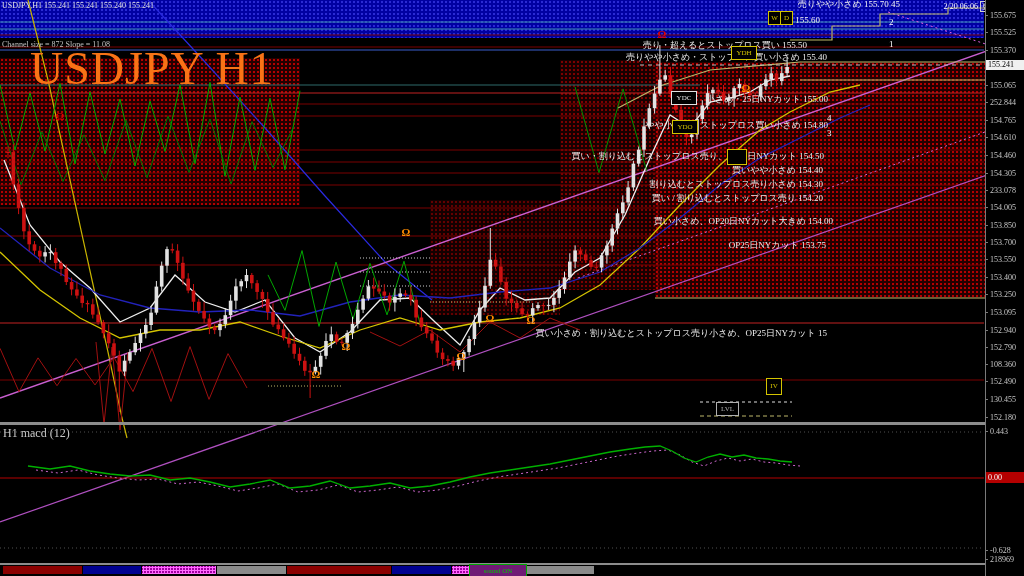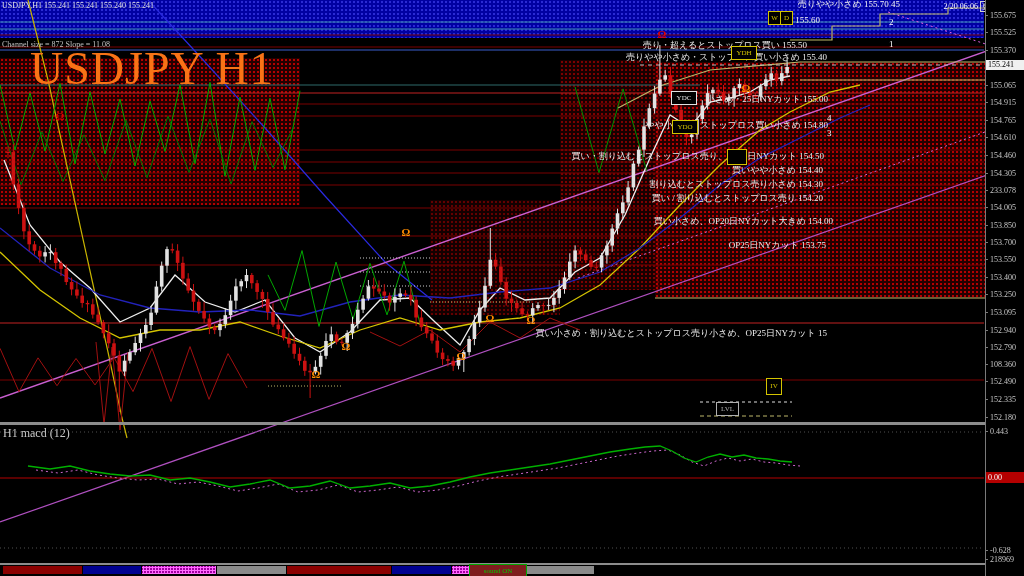--- a/index.html
+++ b/index.html
@@ -28,21 +28,21 @@
             font-size:8px;line-height:10px;padding-left:2px;}
   .macdbox{position:absolute;left:0;top:472px;width:38px;height:11px;background:#B40000;color:#FFF;
            font-size:8px;line-height:11px;padding-left:2px;}
   .indlabel{position:absolute;top:426px;left:3px;font-size:12px;color:#C8C8C8;}
   .sep{position:absolute;left:0;width:1024px;background:#8C8C8C;}
   .tseg{position:absolute;top:566px;height:8px;}
   .tseg.dots{background-image:radial-gradient(#FF6AFF 1px,transparent 1.2px);background-size:3px 3px;}
   .tlab{position:absolute;top:547px;font-size:10px;font-weight:bold;color:#000;}
   .toggle{position:absolute;top:564px;left:469px;width:56px;height:11px;border:1px solid #00A800;
           color:#00CC00;font-size:7px;display:flex;align-items:center;justify-content:center;
-          background:#7f1d1d;white-space:nowrap;}
+          background:#701a75;white-space:nowrap;}
   .hit{position:absolute;background:transparent;}
 </style>
 </head>
 <body>
 
 <div class="stage">
 
   <div class="topband"></div>
 
   <div class="dotfill" style="left:0;top:58px;width:300px;height:147px;"></div>
@@ -464,38 +464,38 @@
       <div class="tlab" style="left: 549.5px;">2/21</div>
     </div>
   <div class="toggle">sound ON</div>
 
   <div class="axis">
     <div id="axisLabels">
         <div class="alab" style="top: 11px;">155.675</div>
         <div class="alab" style="top: 28px;">155.525</div>
         <div class="alab" style="top: 46px;">155.370</div>
         <div class="alab" style="top: 81px;">155.065</div>
-        <div class="alab" style="top: 98px;">154.915</div>
+        <div class="alab" style="top: 98px;">252.844</div>
         <div class="alab" style="top: 116px;">154.765</div>
         <div class="alab" style="top: 133px;">154.610</div>
         <div class="alab" style="top: 151px;">154.460</div>
         <div class="alab" style="top: 169px;">154.305</div>
         <div class="alab" style="top: 186px;">233.078</div>
         <div class="alab" style="top: 203px;">154.005</div>
         <div class="alab" style="top: 221px;">153.850</div>
         <div class="alab" style="top: 238px;">153.700</div>
         <div class="alab" style="top: 255px;">153.550</div>
         <div class="alab" style="top: 273px;">153.400</div>
         <div class="alab" style="top: 290px;">153.250</div>
         <div class="alab" style="top: 308px;">153.095</div>
         <div class="alab" style="top: 326px;">152.940</div>
         <div class="alab" style="top: 343px;">152.790</div>
         <div class="alab" style="top: 360px;">108.360</div>
         <div class="alab" style="top: 377px; text-align: right;">152.490</div>
-        <div class="alab" style="top: 395px;">152.335</div>
+        <div class="alab" style="top: 395px;">130.455</div>
         <div class="alab" style="top: 413px;">152.180</div>
       </div>
     <div class="pricebox">155.241</div>
     <div class="macdbox">0.00</div>
     <div class="alab" id="macdMax" style="top: 427px;">0.443</div>
     <div class="alab" id="macdMin" style="top: 546px;">-0.628</div>
     <div class="alab" id="macdExtra" style="top: 555px;">218969</div>
   </div>
 
   <div class="hit" style="left:0;top:12px;width:984px;height:410px;"></div>

